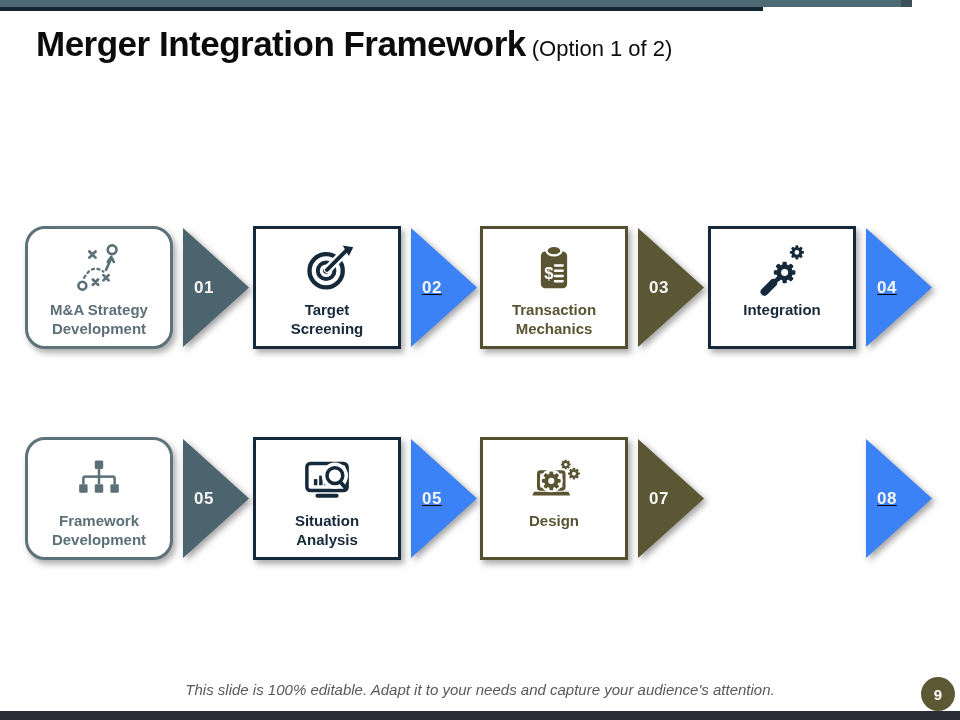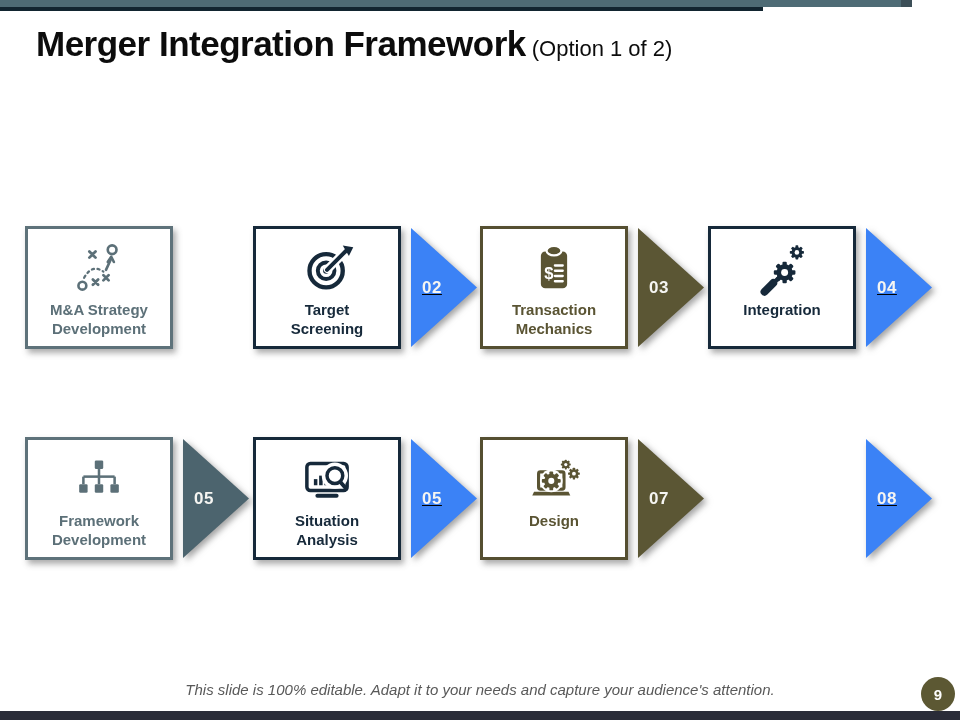--- a/index.html
+++ b/index.html
@@ -17,21 +17,21 @@
   .title-main{font-size:35px;font-weight:700;color:#0c0c0c;letter-spacing:-.5px;}
   .title-suffix{font-size:22px;font-weight:400;color:#0c0c0c;margin-left:6px;}
 
   
   .step-box{position:absolute;width:148px;height:123px;background:#fff;box-sizing:border-box;
             border:3px solid;display:flex;flex-direction:column;align-items:center;
             box-shadow:3px 4px 6px rgba(70,70,70,.45);}
   .icon-wrap{height:58px;margin-top:11px;display:flex;align-items:center;justify-content:center;}
   .step-label{margin-top:3px;font-size:15px;font-weight:700;line-height:1.25;text-align:center;
               white-space:pre-line;}
-  .theme-slate{border-color:#5e727a;color:#5c7078;}
+  .theme-slate{border-color:#5e727a;color:#5c7078;border-radius:20px;}
   .theme-navy{border-color:#16293a;color:#16293a;}
   .theme-olive{border-color:#554f31;color:#5a5433;}
 
   
   .arrow-wrap{position:absolute;width:66px;height:119px;filter:drop-shadow(3px 3px 3px rgba(70,70,70,.5));}
   .arrow{width:100%;height:100%;clip-path:polygon(0 0,100% 50%,0 100%);
          display:flex;align-items:center;}
   .arrow-num{color:#f5f5f2;font-weight:700;font-size:17px;padding-left:11px;letter-spacing:.5px;}
   .arrow-slate{background:#4c646e;}
   .arrow-navy{background:#3b82f6;text-decoration:underline;}
@@ -83,20 +83,25 @@
           <path d="M25 44 L31 50 M31 44 L25 50"></path>
           <path d="M37 39 L43 45 M43 39 L37 45"></path>
         </g>
         <circle cx="13" cy="51" r="4.5" stroke-width="3"></circle>
       </svg>
     </div>
     <div class="step-label">M&amp;A Strategy
 Development</div>
   </div>
 
+  <div class="arrow-wrap" style="left:183px;top:228px">
+    <div class="arrow arrow-slate">
+        <span class="arrow-num">01</span>
+      </div>
+  </div>
 
   <div class="step-box theme-navy" style="left:253px;top:226px">
     <div class="icon-wrap">
       <svg class="ic" width="56" height="56" viewBox="0 0 64 64" fill="none" stroke="currentColor">
         <circle cx="31" cy="34" r="19" stroke-width="5"></circle>
         <circle cx="31" cy="34" r="9.5" stroke-width="4.5"></circle>
         <circle cx="31" cy="34" r="3.5" fill="currentColor" stroke="none"></circle>
         <path d="M54 11 L33 32" stroke="#ffffff" stroke-width="10" stroke-linecap="round"></path>
         <path d="M55 10 L32 33" stroke-width="4.5" stroke-linecap="round"></path>
         <path d="M50 5 L62 7 L57 17 Z" fill="currentColor" stroke="none"></path>

